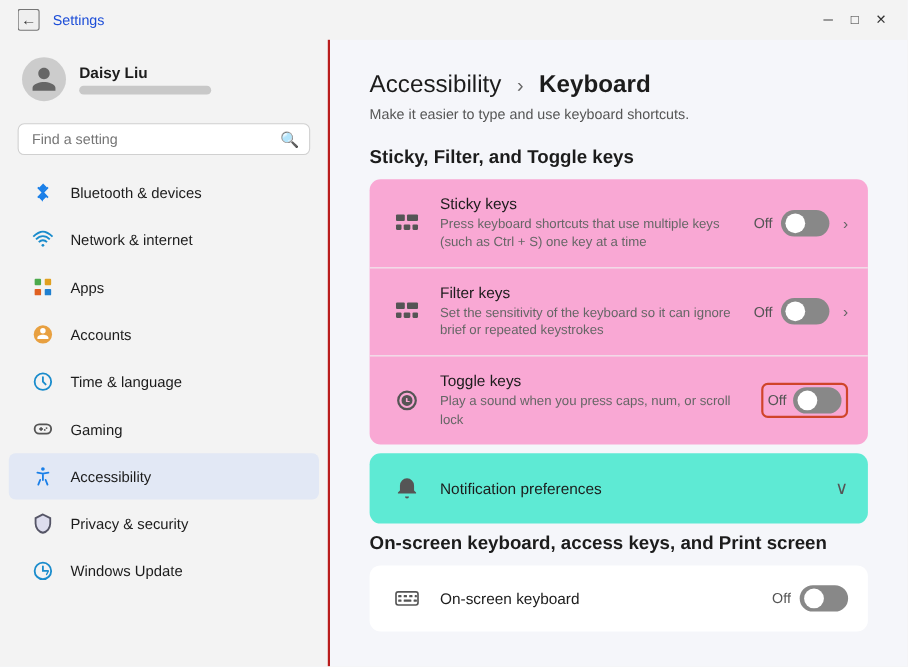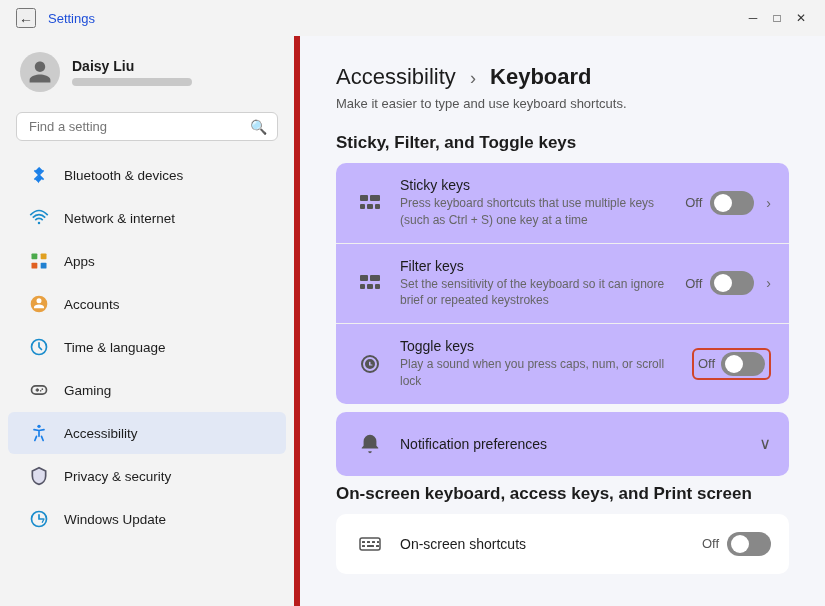--- a/index.html
+++ b/index.html
@@ -54,21 +54,21 @@
     }
     
     .sidebar {
       width: 300px;
       min-width: 300px;
       background: #f3f3f3;
       display: flex;
       flex-direction: column;
       padding: 0;
       overflow-y: auto;
-      border-right: 6px solid #b91c1c;
+      border-right: 2px solid #b91c1c;
     }
     .user-section {
       display: flex;
       align-items: center;
       padding: 16px 20px;
       gap: 12px;
     }
     .avatar {
       width: 40px; height: 40px;
       background: #ccc;
@@ -156,21 +156,21 @@
       color: #555;
       margin-bottom: 22px;
     }
     .section-title {
       font-size: 17px;
       font-weight: 600;
       color: #1c1c1c;
       margin-bottom: 10px;
     }
     .settings-card {
-      background: #c4b5fd;
+      background: #f9a8d4;
       border-radius: 10px;
       margin-bottom: 8px;
       overflow: hidden;
     }
     .settings-row {
       display: flex;
       align-items: center;
       padding: 14px 18px;
       border-bottom: 1px solid #f0f0f0;
       gap: 14px;
@@ -231,21 +231,21 @@
       font-size: 14px;
       margin-left: 4px;
     }
     .toggle-highlighted {
       border: 2px solid #d0442a;
       border-radius: 6px;
       padding: 2px 4px;
       display: flex; align-items: center; gap: 6px;
     }
     .notification-row {
-      background: #c4b5fd;
+      background: #5eead4;
       border-radius: 10px;
       padding: 16px 18px;
       display: flex;
       align-items: center;
       gap: 14px;
       margin-bottom: 8px;
       cursor: pointer;
     }
     .notif-text {
       flex: 1;
@@ -485,21 +485,21 @@
               <rect x="4" y="9" width="3" height="2" rx="0.5" fill="#555"></rect>
               <rect x="9" y="9" width="3" height="2" rx="0.5" fill="#555"></rect>
               <rect x="14" y="9" width="3" height="2" rx="0.5" fill="#555"></rect>
               <rect x="19" y="9" width="2" height="2" rx="0.5" fill="#555"></rect>
               <rect x="4" y="13" width="3" height="2" rx="0.5" fill="#555"></rect>
               <rect x="9" y="13" width="7" height="2" rx="0.5" fill="#555"></rect>
               <rect x="18" y="13" width="3" height="2" rx="0.5" fill="#555"></rect>
             </svg>
         </div>
         <div class="row-text">
-          <div class="row-title">On-screen shortcuts</div>
+          <div class="row-title">On-screen keyboard</div>
         </div>
         <div class="row-control">
           <span class="off-label">Off</span>
           <div class="toggle off"></div>
         </div>
       </div>
     </div>
   </div>
 </div>
 

